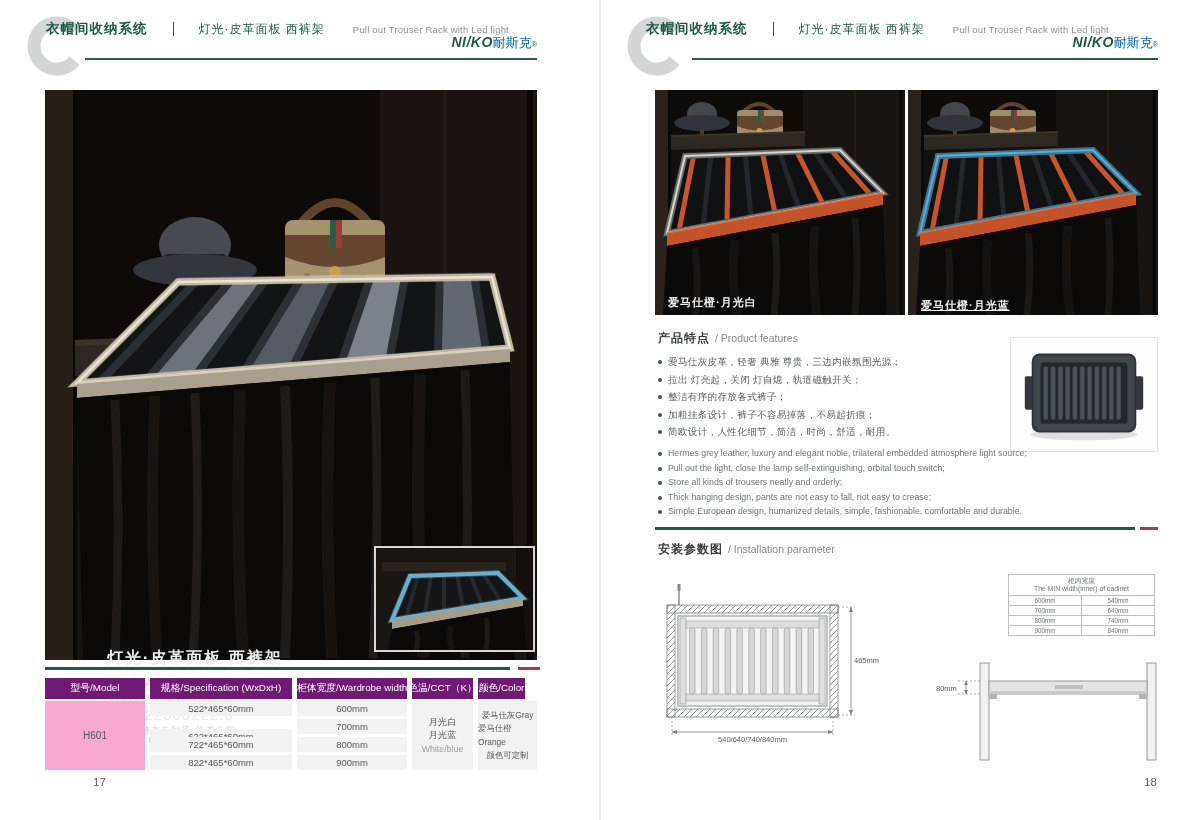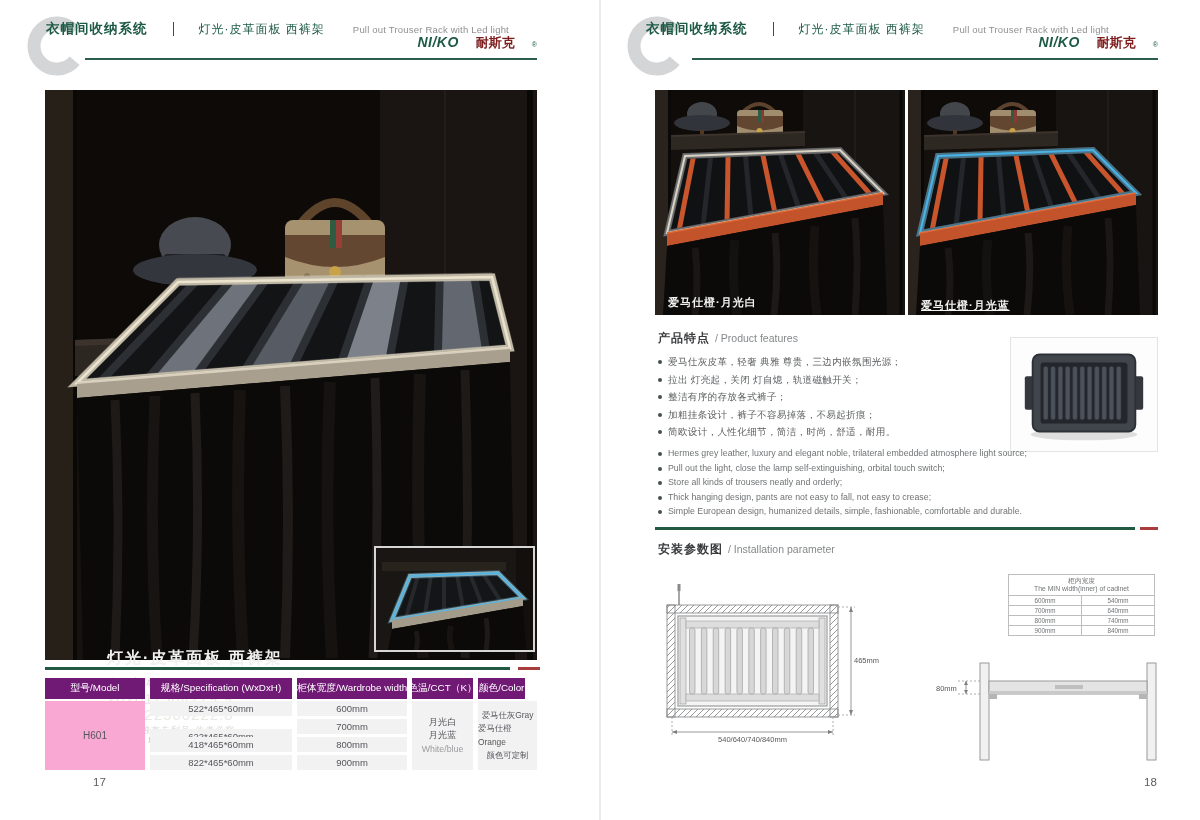--- a/index.html
+++ b/index.html
@@ -13,24 +13,24 @@
   
   .c-mark { position:absolute; left:27px; top:16px; }
   .hdr-text { position:absolute; left:46px; top:20px; display:flex; align-items:center; gap:25px; white-space:nowrap;text-align:right; }
   .hdr-zh { font-size:13.5px; font-weight:bold; color:#1e5b46; letter-spacing:1px; }
   .hdr-sep { width:1px; height:14px; background:#1e5b46; }
   .hdr-sub { font-size:12px; color:#1e5b46; letter-spacing:1px; }
   .hdr-en { font-size:9.5px; color:#8e9092; margin-left:3px; letter-spacing:.2px; }
   .hdr-line { position:absolute; top:58px; height:1.5px; background:#2a5f4b; }
   .page-l .hdr-line { left:85px; right:63px; }
   .page-r .hdr-line { left:92px; right:42px; }
-  .logo { position:absolute; top:34px; display:flex; align-items:baseline; gap:17px; }
+  .logo { position:absolute; top:34px; display:flex; align-items:baseline; gap:0; }
   .page-l .logo { right:63px; } .page-r .logo { right:42px; }
   .logo-latin { font-size:14px; font-weight:bold; color:#1e5b46; letter-spacing:.5px; font-style:italic; }
-  .logo-cn { font-size:13px; font-weight:bold; color:#7f1d1d; }
+  .logo-cn { font-size:13px; font-weight:normal; color:#0369a1; }
   .logo-reg { font-size:7px; color:#1e5b46; vertical-align:super; }
 
   
   .main-photo { position:absolute; left:45px; top:90px; width:492px; height:570px; background:#16120f; }
   .overlay { position:absolute; left:62px; color:#fff; white-space:nowrap; }
   .ov-title { top:558px; font-size:16px; font-weight:bold; letter-spacing:2px; color:#f0f0ee; }
   .ov-sub { top:586px; font-size:10.5px; letter-spacing:1.5px; color:#dddcd8; }
   .ov-pat { font-size:15px; letter-spacing:1px; color:#e9e8e4; }
   .ov-pat1 { top:600px; } .ov-pat2 { top:616px; }
   .ov-patline { top:634px; font-size:9px; letter-spacing:1px; color:#d8d7d3; }
@@ -208,21 +208,21 @@
       <div class="th-cell" style="left:45px; width:100px;">型号/Model</div>
       <div class="th-cell" style="left:150px; width:142px;">规格/Specification (WxDxH)</div>
       <div class="th-cell" style="left:297px; width:110px;">柜体宽度/Wardrobe width</div>
       <div class="th-cell" style="left:412px; width:61px;">色温/CCT（K）</div>
       <div class="th-cell" style="left:478px; width:47px;">颜色/Color</div>
 
       <div class="td-block td-model" style="left:45px; width:100px;">H601</div>
 
       <div class="td-cell" style="left:150px; width:142px; top:701px;">522*465*60mm</div>
       <div class="td-cell" style="left:150px; width:142px; top:719px;margin-top:10px;">622*465*60mm</div>
-      <div class="td-cell" style="left:150px; width:142px; top:737px;">418*465*60mm</div>
+      <div class="td-cell" style="left:150px; width:142px; top:737px;">722*465*60mm</div>
       <div class="td-cell" style="left:150px; width:142px; top:755px;">822*465*60mm</div>
 
       <div class="td-cell" style="left:297px; width:110px; top:701px;">600mm</div>
       <div class="td-cell" style="left:297px; width:110px; top:719px;">700mm</div>
       <div class="td-cell" style="left:297px; width:110px; top:737px;">800mm</div>
       <div class="td-cell" style="left:297px; width:110px; top:755px;">900mm</div>
 
       <div class="td-block" style="left:412px; width:61px; font-size:9.3px; line-height:1.45;">
         <span>月光白</span>
         <span>月光蓝</span>

